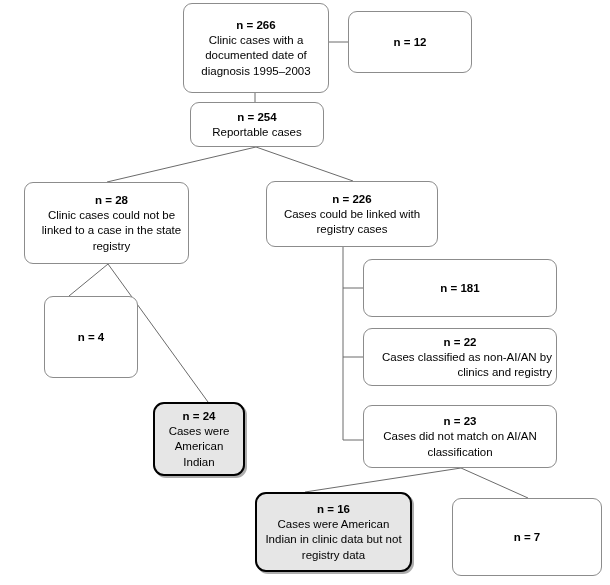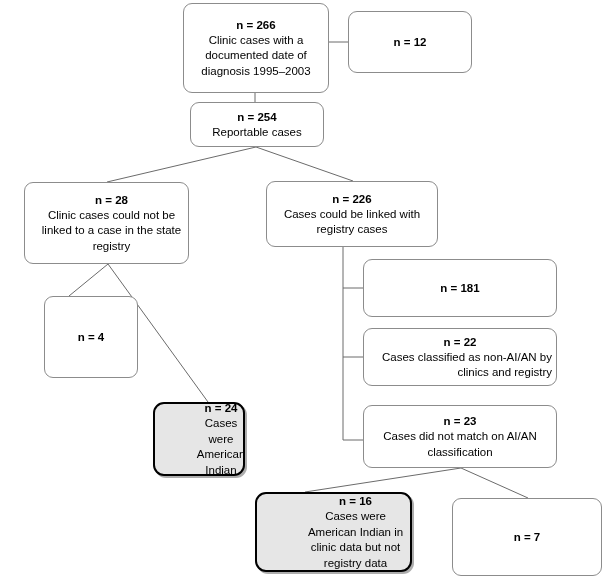--- a/index.html
+++ b/index.html
@@ -51,21 +51,20 @@
   .node .ntext {
     font-weight: normal;
     font-size: 11.5px;
     line-height: 15.5px;
   }
   .node.highlight {
     background: #e6e6e6;
     border: 2.5px solid #000000;
     border-radius: 11px;
     box-shadow: 2px 2px 0 rgba(0,0,0,0.32);
-    padding-left: 48px;
   }
 </style>
 </head>
 <body>
 
 <div id="canvas">
   <svg id="edges" viewBox="0 0 610 585" xmlns="http://www.w3.org/2000/svg">
       <polyline points="328,42 338,42 338,42 348,42" fill="none" stroke="#6b6b6b" stroke-width="1"></polyline>
       <polyline points="255,93 255,102" fill="none" stroke="#6b6b6b" stroke-width="1"></polyline>
       <polyline points="256,147 107,182" fill="none" stroke="#6b6b6b" stroke-width="1"></polyline>

